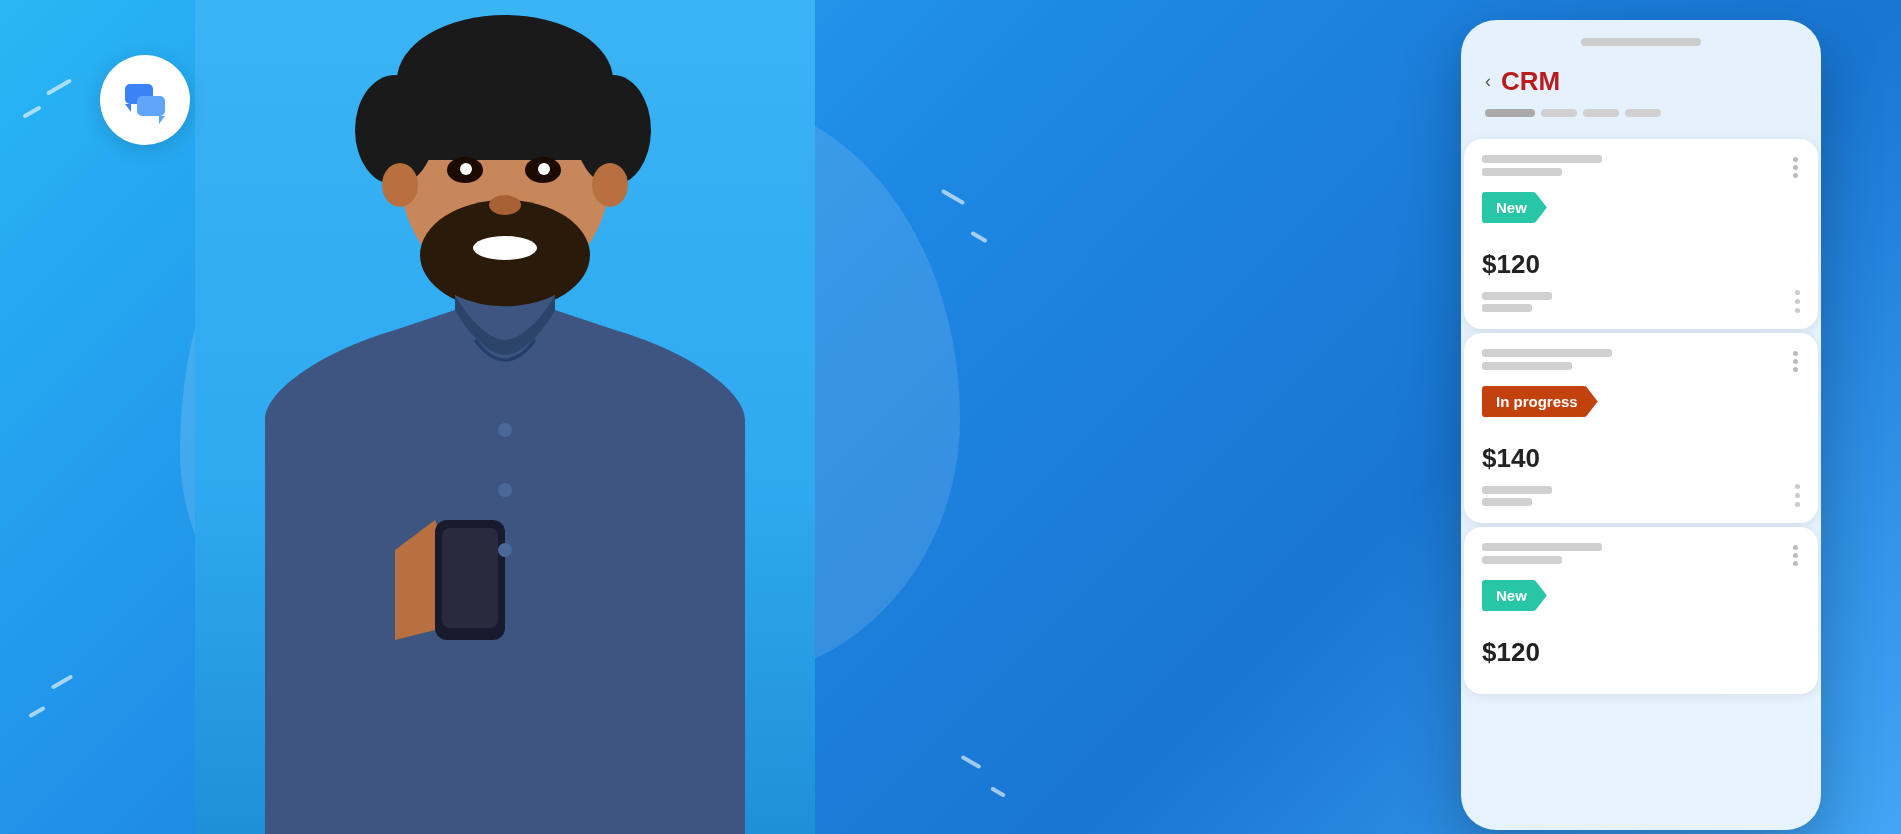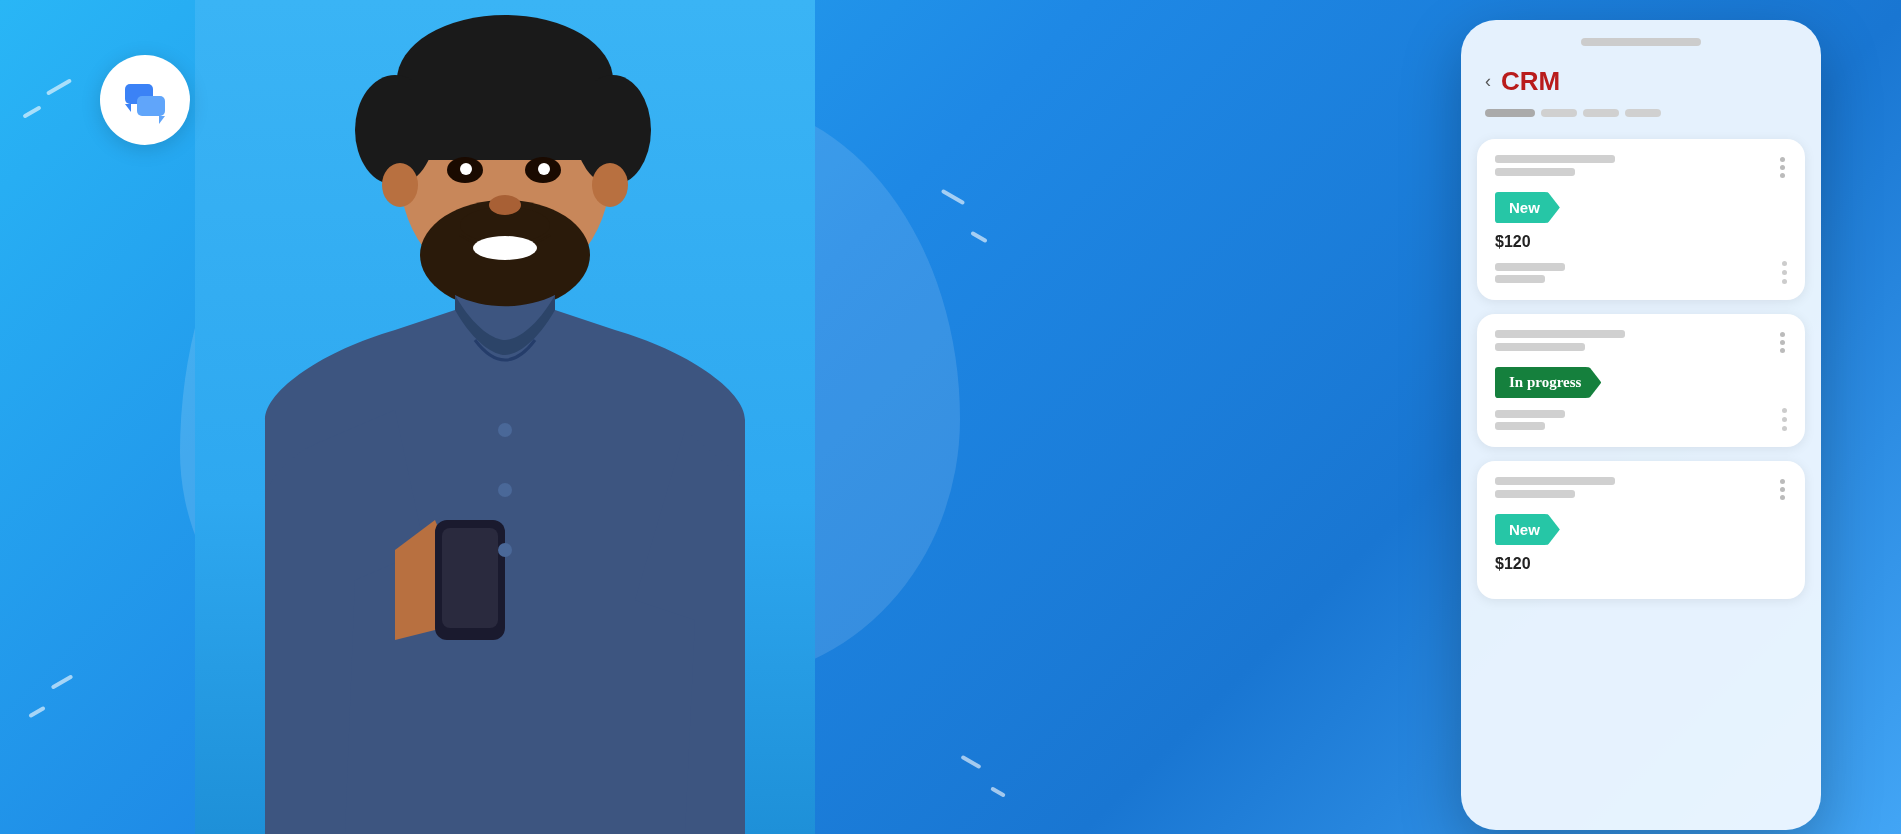--- a/index.html
+++ b/index.html
@@ -115,25 +115,25 @@
       background: #aaa;
       width: 50px;
     }
 
     .phone-tab:not(.active) {
       width: 36px;
     }
 
     .phone-content {
       flex: 1;
-      padding: 8px 16px;
+      padding: 8px 3px;
       overflow: hidden;
       display: flex;
       flex-direction: column;
-      gap: 14px;
+      gap: 4px;
     }
 
     
     .crm-card {
       background: white;
       border-radius: 18px;
       padding: 16px 18px;
       box-shadow: 0 2px 12px rgba(0,0,0,0.08);
       flex-shrink: 0;
     }
@@ -184,29 +184,29 @@
       color: white;
       margin-bottom: 10px;
       clip-path: polygon(0 0, calc(100% - 12px) 0, 100% 50%, calc(100% - 12px) 100%, 0 100%);
     }
 
     .status-badge.new {
       background: #26c6a6;
     }
 
     .status-badge.in-progress {
-      background: #15803d;
-      font-family: Liberation Serif, serif;
+      background: #c2410c;
     }
 
     .price-amount {
-      font-size: 16px;
+      font-size: 26px;
       font-weight: 700;
       color: #222;
       margin-bottom: 10px;
+      margin-top: 16px;
     }
 
     .card-footer {
       display: flex;
       justify-content: space-between;
       align-items: center;
     }
 
     .footer-lines {
       display: flex;
@@ -389,20 +389,21 @@
           <div class="gray-line long" style="width:130px"></div>
           <div class="gray-line medium" style="width:90px"></div>
         </div>
         <div class="dots-menu">
           <div class="dot"></div>
           <div class="dot"></div>
           <div class="dot"></div>
         </div>
       </div>
       <div class="status-badge in-progress">In progress</div>
+      <div class="price-amount">$140</div>
       <div class="card-footer">
         <div class="footer-lines">
           <div class="gray-line" style="width:70px"></div>
           <div class="gray-line" style="width:50px"></div>
         </div>
         <div class="right-dots">
           <div class="right-dot"></div>
           <div class="right-dot"></div>
           <div class="right-dot"></div>
         </div>

